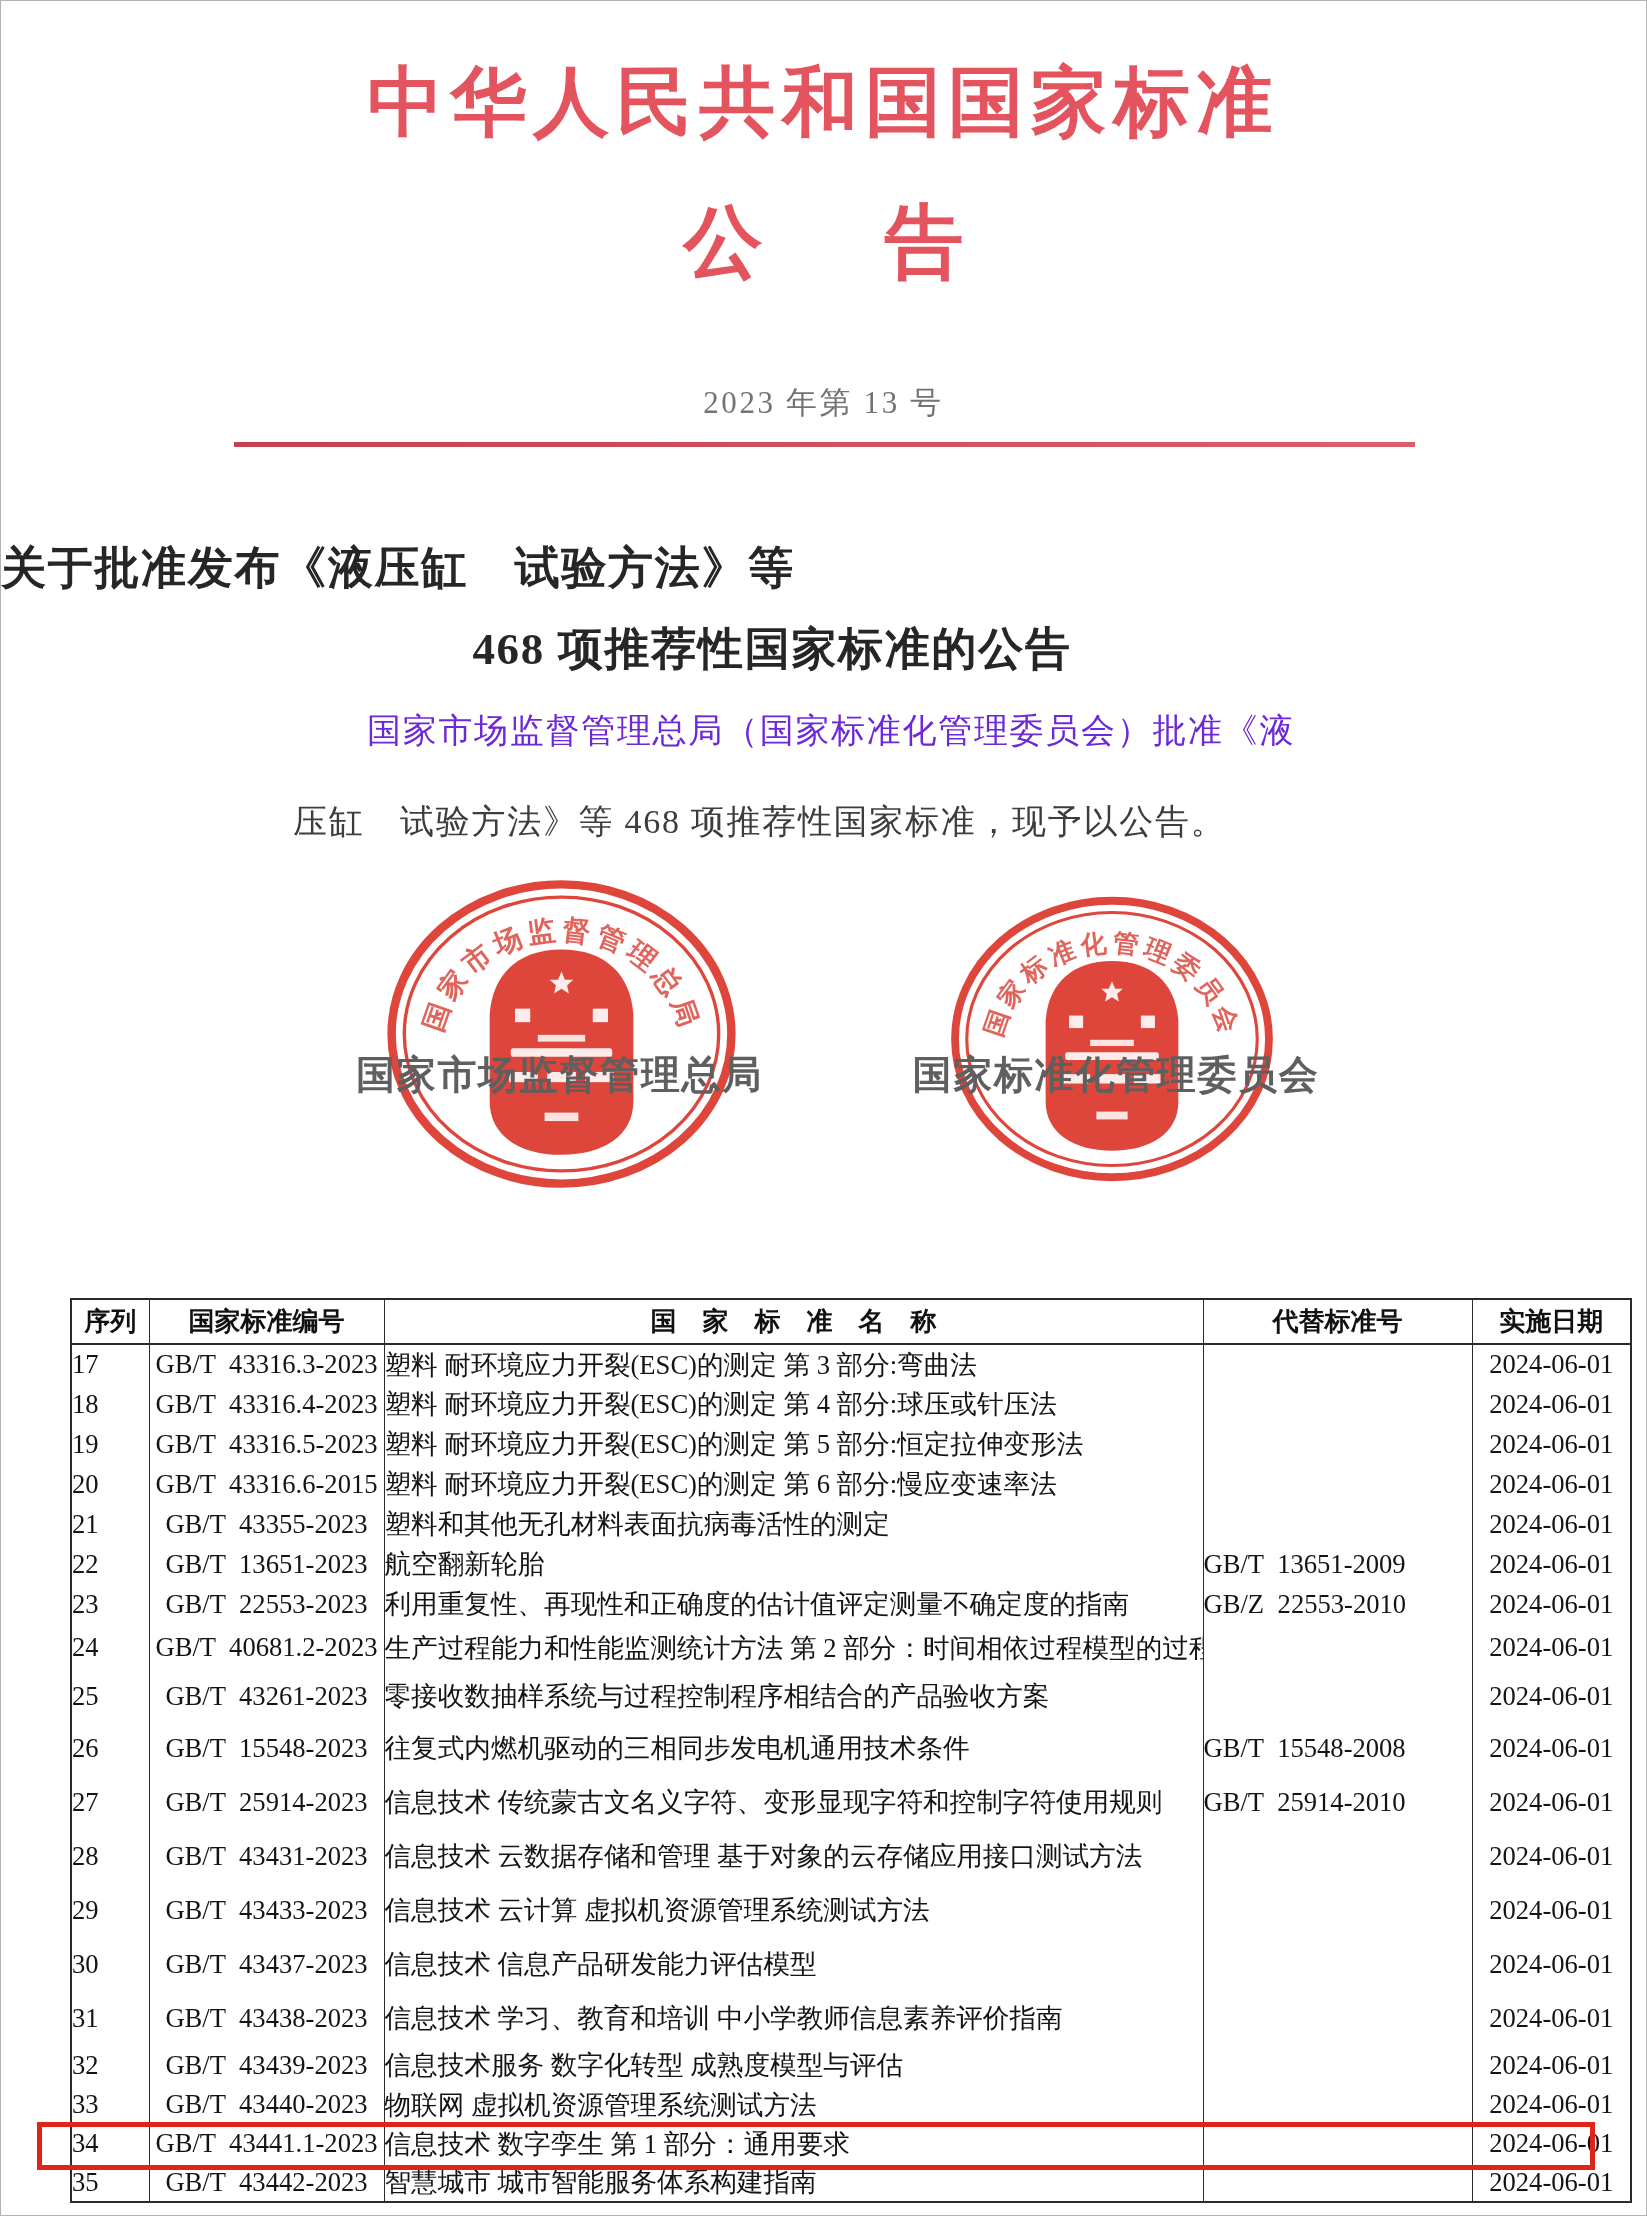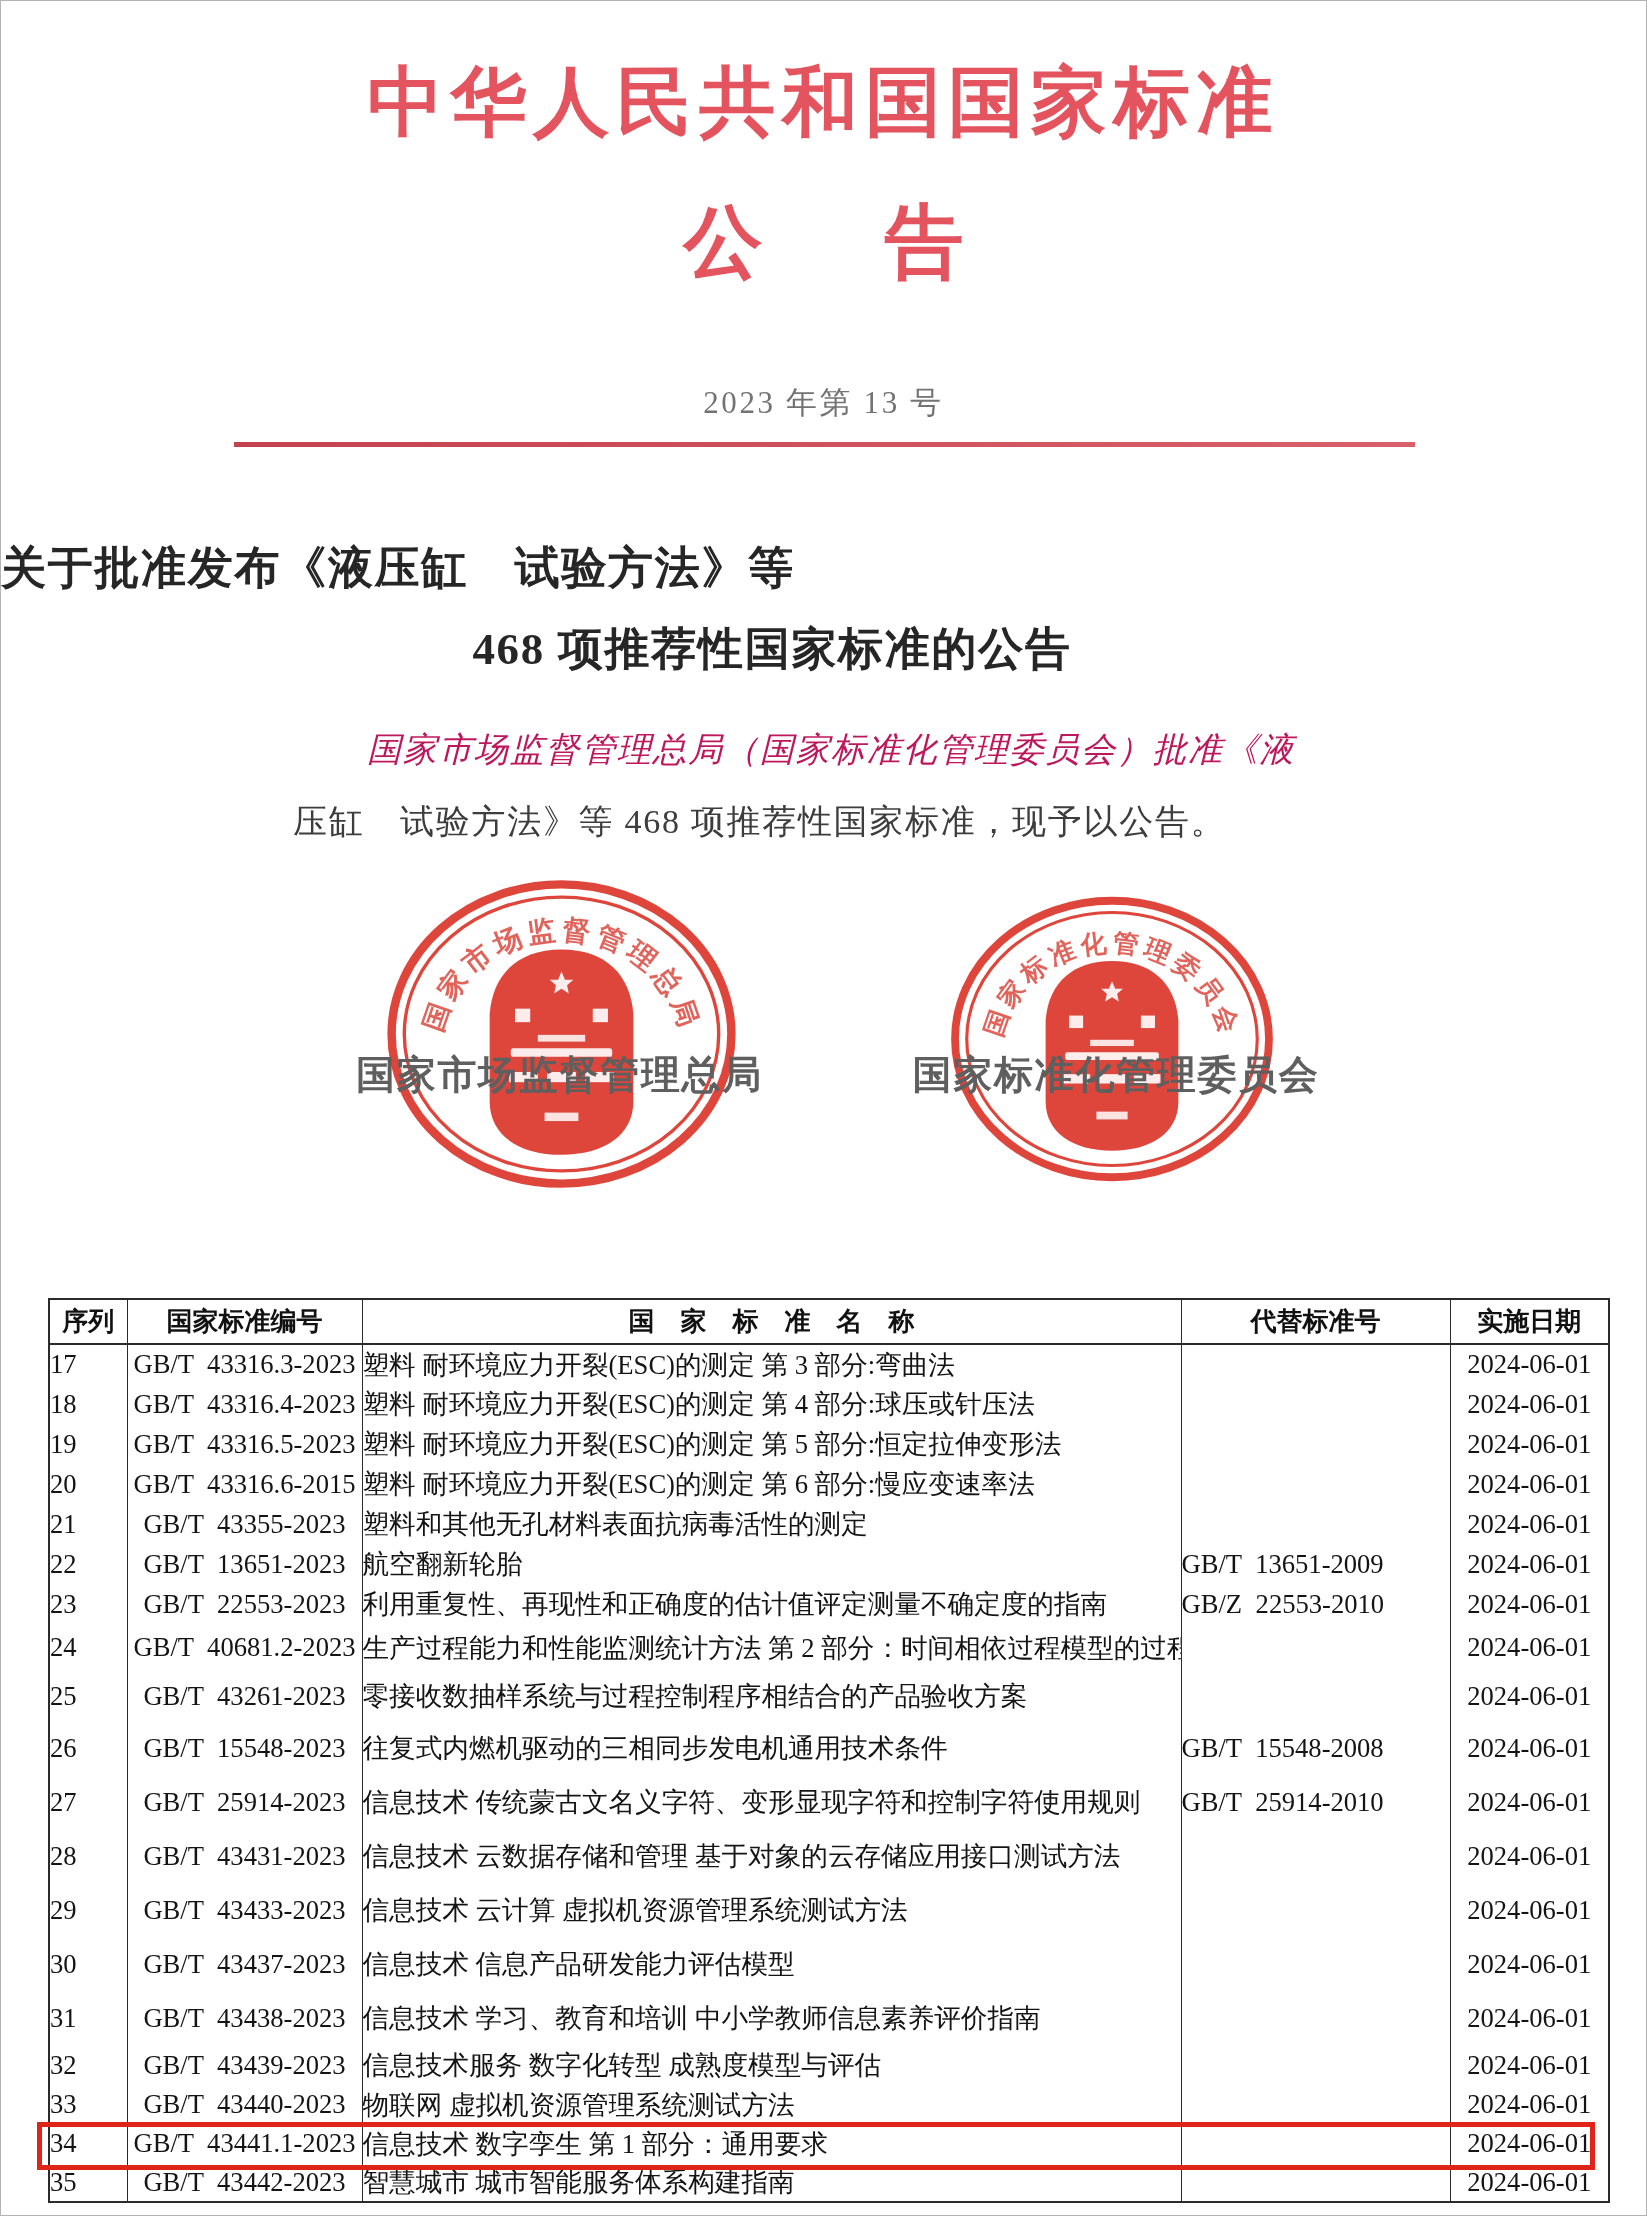--- a/index.html
+++ b/index.html
@@ -20,36 +20,37 @@
   .issue-no{
     top:381px;left:0;width:100%;text-align:center;
     font-size:31px;color:#737373;letter-spacing:2.6px;
   }
   .red-rule{
     top:441px;left:233px;width:1181px;height:5.1px;
     background:linear-gradient(90deg,#c4424e,#d9606a);
   }
   .head1{top:537px;left:0;width:100%;text-align:left;font-size:45px;font-weight:bold;color:#262626;letter-spacing:1.7px;}
   .head2{top:618px;left:0;right:103px;text-align:center;font-size:45px;font-weight:bold;color:#262626;letter-spacing:1.7px;}
-  .body-l1{top:726px;left:366px;font-size:34px;color:#be185d;letter-spacing:1.7px;white-space:nowrap;font-style:italic;}
+  .body-l1{top:707px;left:366px;font-size:34px;color:#6d28d9;letter-spacing:1.7px;white-space:nowrap;}
   .body-l2{top:798px;left:292px;font-size:34px;color:#3d3d3d;letter-spacing:1.7px;white-space:nowrap;}
   .seal{opacity:.92;}
   .seal-left{top:870px;left:383px;}
   .seal-right{top:887px;left:947px;}
   .overlay-gray{
     font-size:39px;font-weight:bold;color:#5f5f5f;text-align:center;
     letter-spacing:1.7px;white-space:nowrap;z-index:5;
   }
   .ov-left{top:1047px;left:342px;width:433px;}
   .ov-right{top:1047px;left:911px;width:408px;}
   .seal-date{top:1109px;left:922px;width:386px;font-size:34px;color:#585858;text-align:center;letter-spacing:1.7px;z-index:5;}
   .table-wrap{top:1297px;left:47px;width:1561px;}
   table.std{
     border-collapse:collapse;table-layout:fixed;width:1561px;
     border:2.6px solid #2b2b2b;
+    margin-left:22px;
   }
   table.std th,table.std td{
     padding:0;vertical-align:middle;overflow:hidden;white-space:nowrap;
     font-family:"Liberation Serif","DejaVu Serif",serif;
   }
   table.std th{font-size:26px;font-weight:bold;color:#111;text-align:center;border-bottom:2.6px solid #2b2b2b;}
   table.std td{font-size:26.6px;color:#141414;}
   table.std th+th,table.std td+td{border-left:1.7px solid #2b2b2b;}
   thead tr{height:45px;}
   tbody tr{height:40px;}

